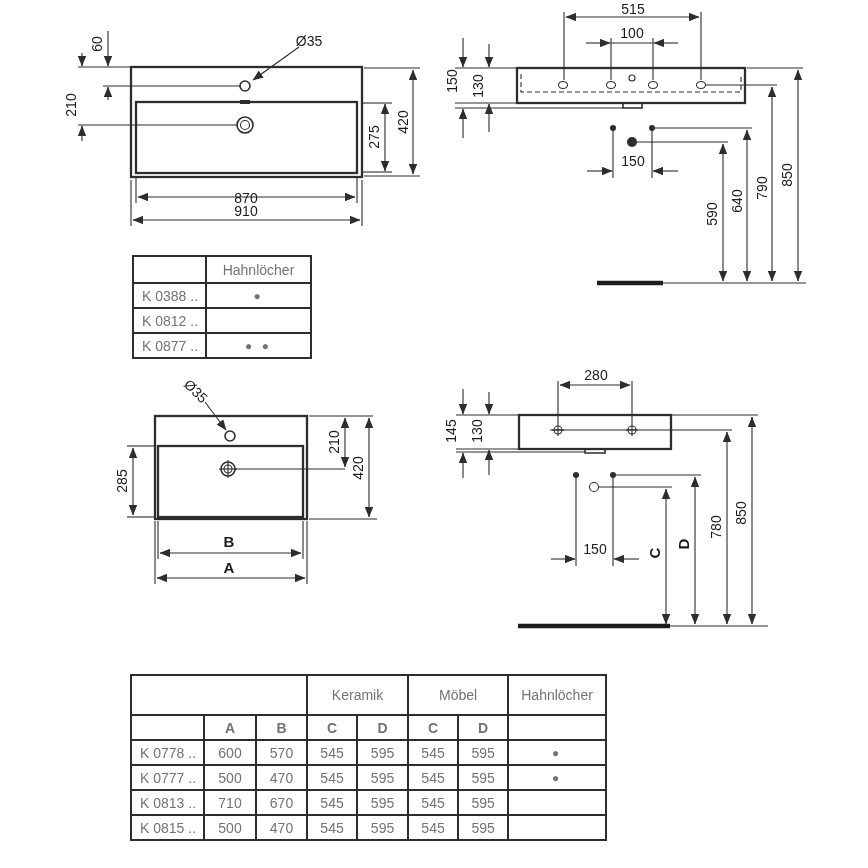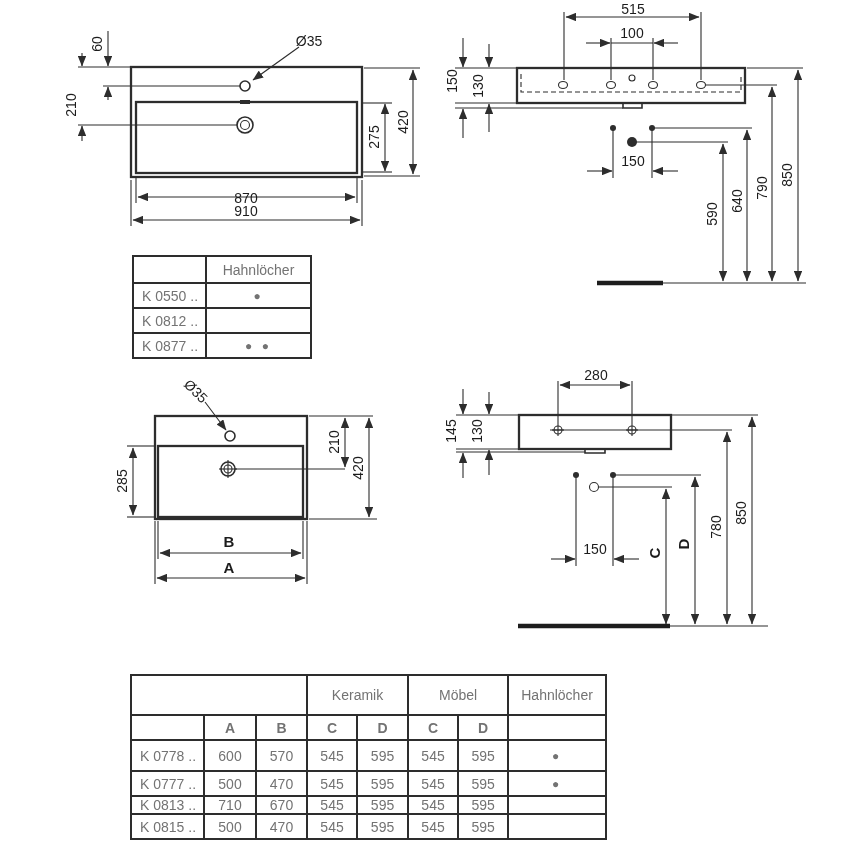--- a/index.html
+++ b/index.html
@@ -224,21 +224,21 @@
   <colgroup>
         <col style="width:73px">
         <col style="width:105px">
       </colgroup>
   <tbody>
         <tr style="height:27px">
     <td></td>
     <td>Hahnlöcher</td>
   </tr>
   <tr style="height:25px">
-    <td class="code">K 0550 ..</td>
+    <td class="code">K 0388 ..</td>
     <td class="dots">●</td>
   </tr>
   <tr style="height:25px">
     <td class="code">K 0812 ..</td>
     <td class="dots"></td>
   </tr>
   <tr style="height:25px">
     <td class="code">K 0877 ..</td>
     <td class="dots">● ●</td>
   </tr>
@@ -266,41 +266,41 @@
   <tr style="height:25px">
     <td></td>
     <td class="bold">A</td>
     <td class="bold">B</td>
     <td class="bold">C</td>
     <td class="bold">D</td>
     <td class="bold">C</td>
     <td class="bold">D</td>
     <td></td>
   </tr>
-  <tr style="height:31px">
+  <tr style="height:25px">
     <td class="code">K 0778 ..</td>
     <td>600</td>
     <td>570</td>
     <td>545</td>
     <td>595</td>
     <td>545</td>
     <td>595</td>
     <td class="dots">●</td>
   </tr>
   <tr style="height:25px">
     <td class="code">K 0777 ..</td>
     <td>500</td>
     <td>470</td>
     <td>545</td>
     <td>595</td>
     <td>545</td>
     <td>595</td>
     <td class="dots">●</td>
   </tr>
-  <tr style="height:18px">
+  <tr style="height:25px">
     <td class="code">K 0813 ..</td>
     <td>710</td>
     <td>670</td>
     <td>545</td>
     <td>595</td>
     <td>545</td>
     <td>595</td>
     <td class="dots"></td>
   </tr>
   <tr style="height:25px">

